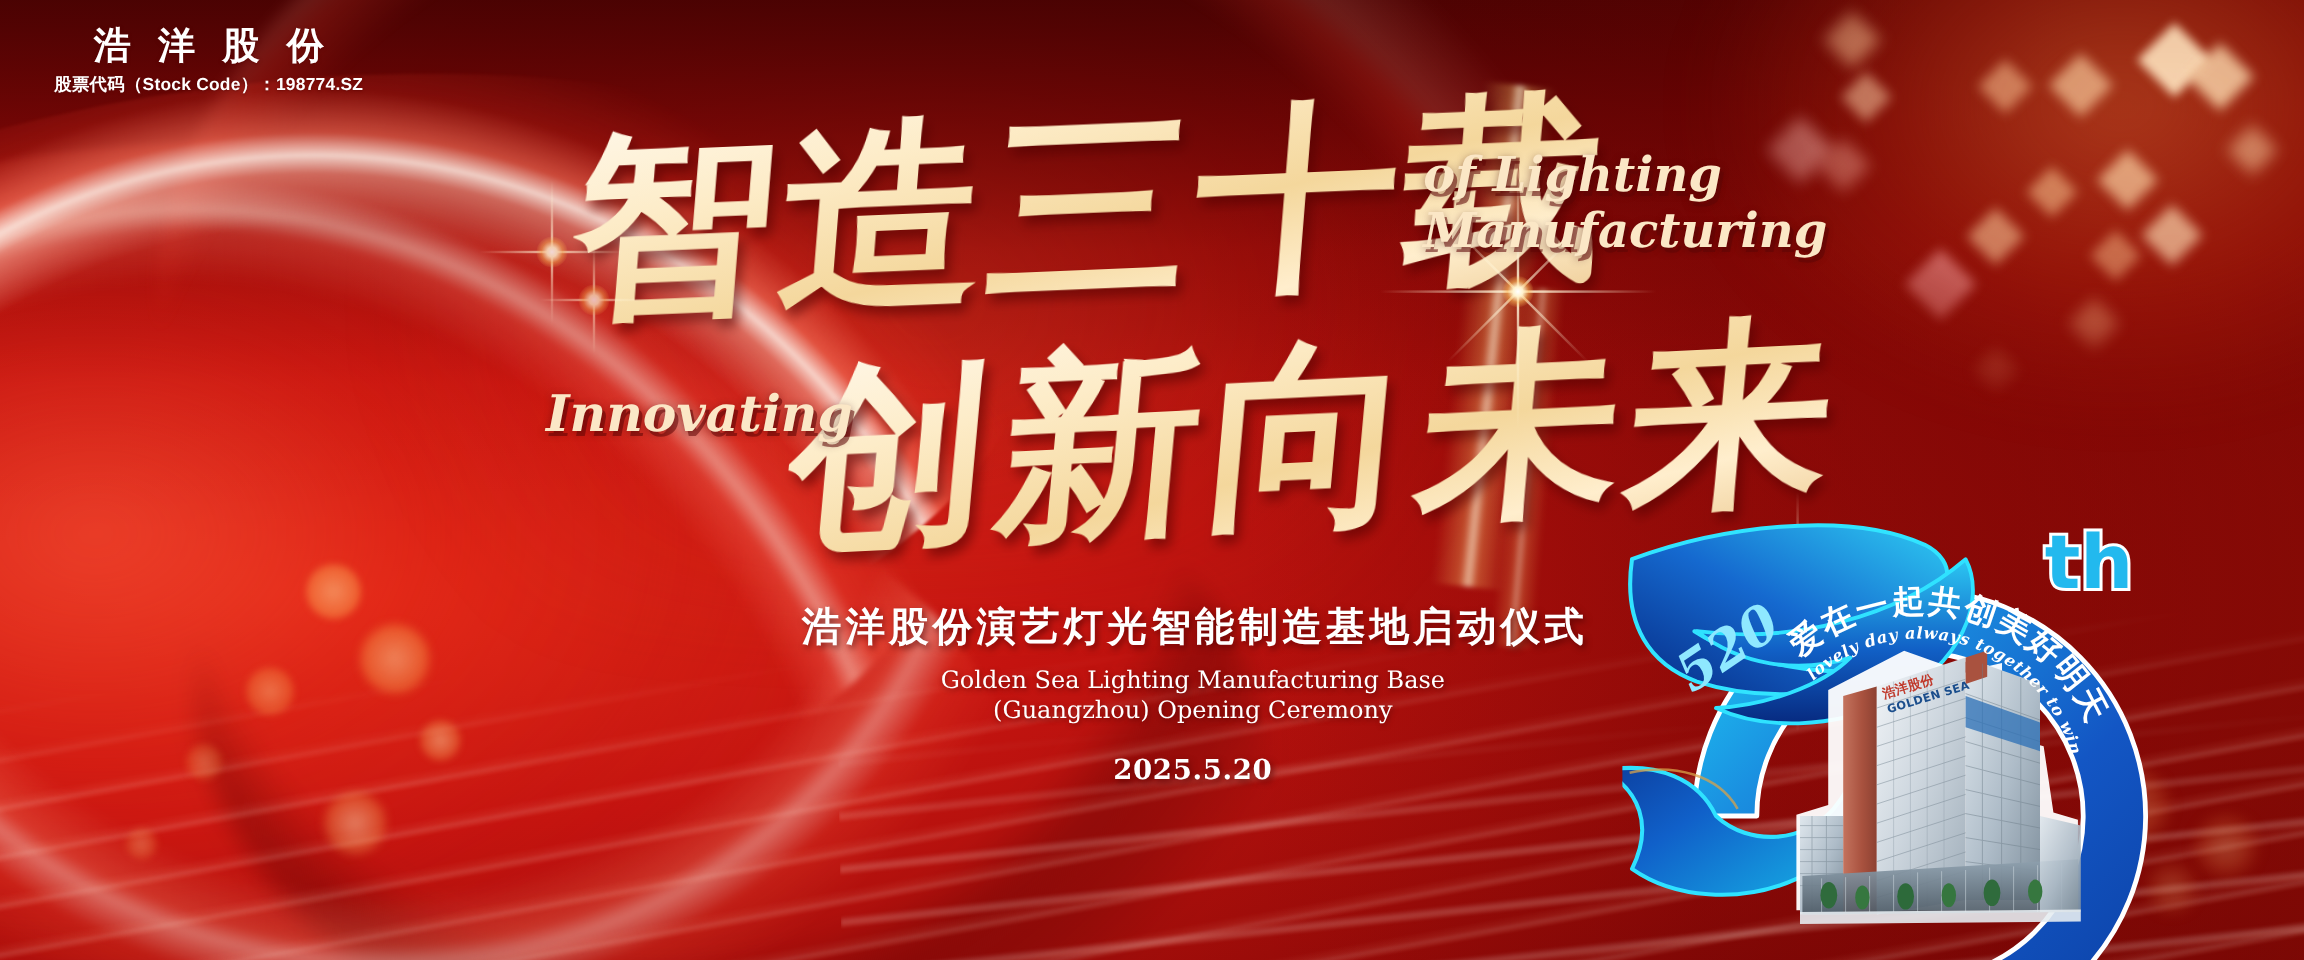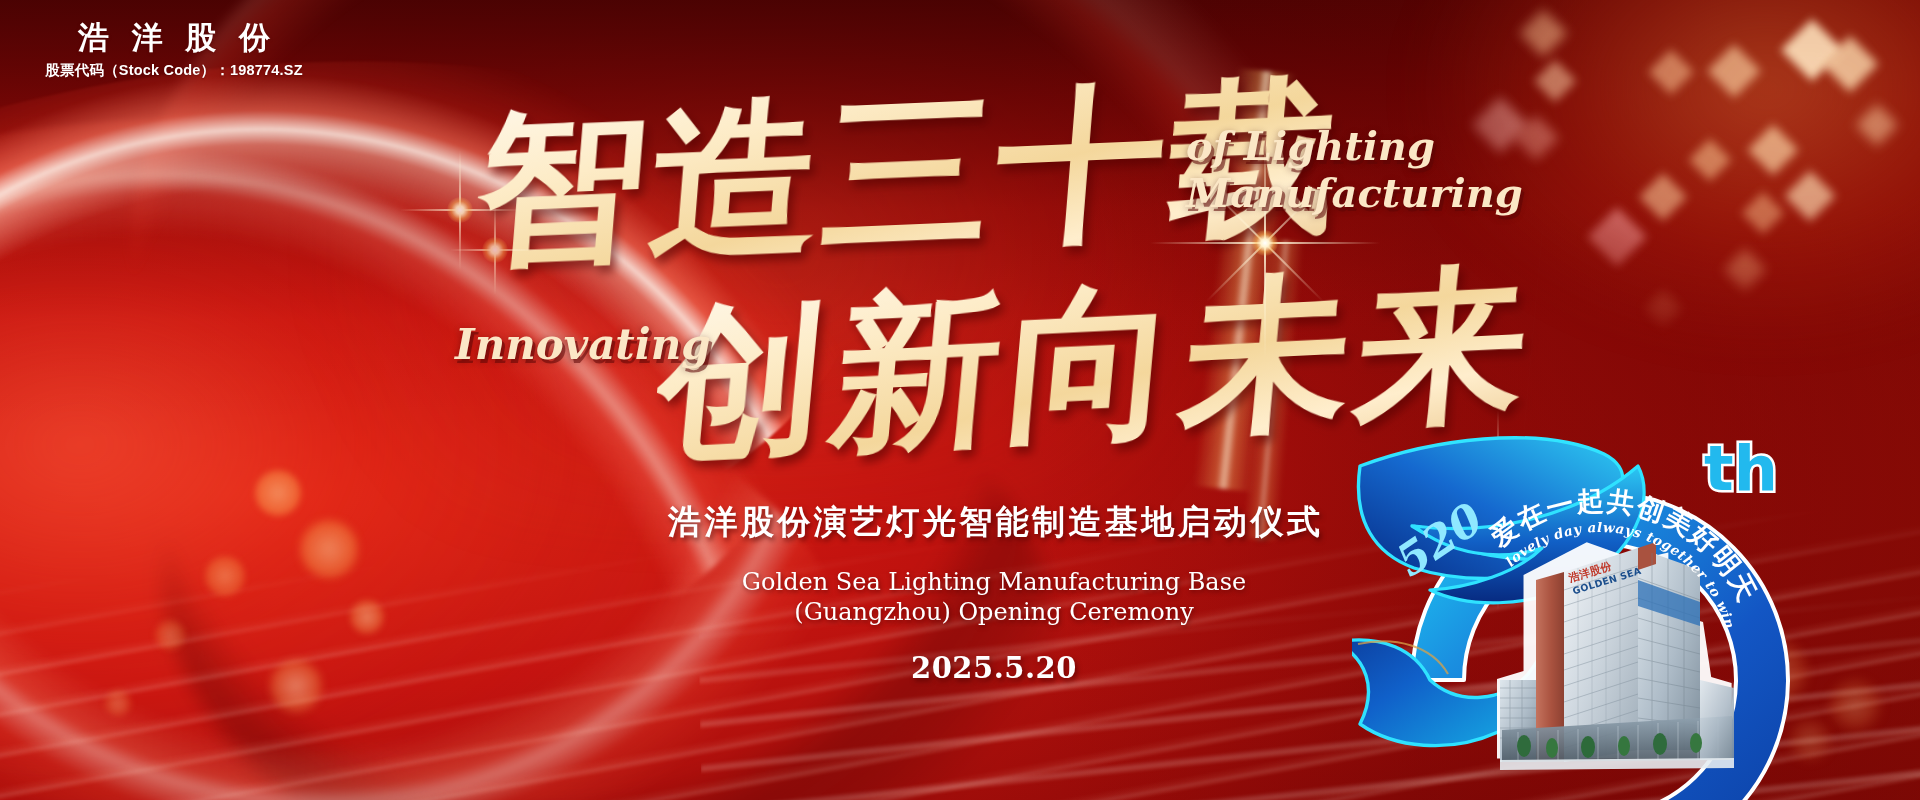--- a/index.html
+++ b/index.html
@@ -306,30 +306,30 @@
     font-size: 33px;
     font-weight: 700;
     letter-spacing: 3.4px;
     text-indent: 3.4px;
     text-shadow: 2px 3px 5px rgba(70,0,0,.62);
     white-space: nowrap;
   }
   .ev-en {
     font-family: "DejaVu Serif", "Liberation Serif", serif;
     color: #ffffff;
-    font-size: 24px;
+    font-size: 20px;
     font-weight: 400;
     line-height: 1.26;
-    margin-top: 22px;
+    margin-top: 9px;
     text-shadow: 1px 2px 4px rgba(70,0,0,.6);
   }
   .ev-date {
     font-family: "DejaVu Serif", "Liberation Serif", serif;
     color: #ffffff;
-    font-size: 29px;
+    font-size: 23px;
     font-weight: 700;
     margin-top: 24px;
     letter-spacing: .5px;
     text-shadow: 2px 3px 5px rgba(70,0,0,.6);
   }
 
   
   #emblem {
     position: absolute;
     z-index: 25;

